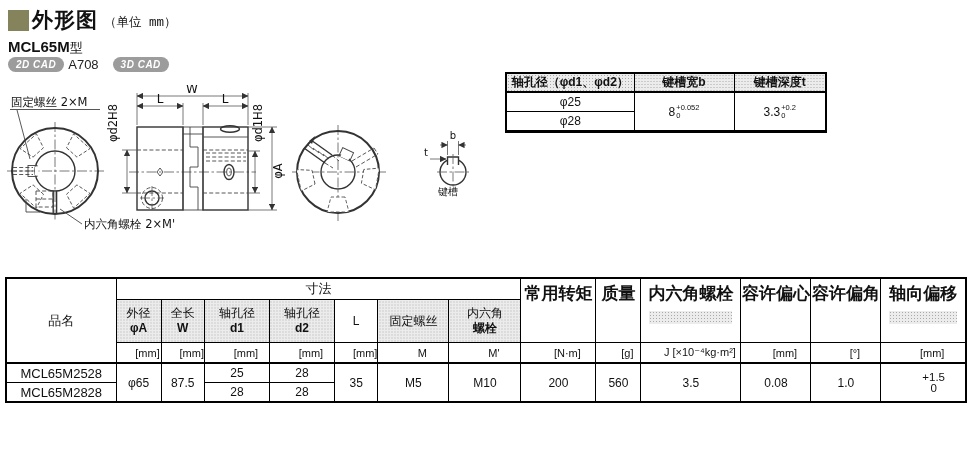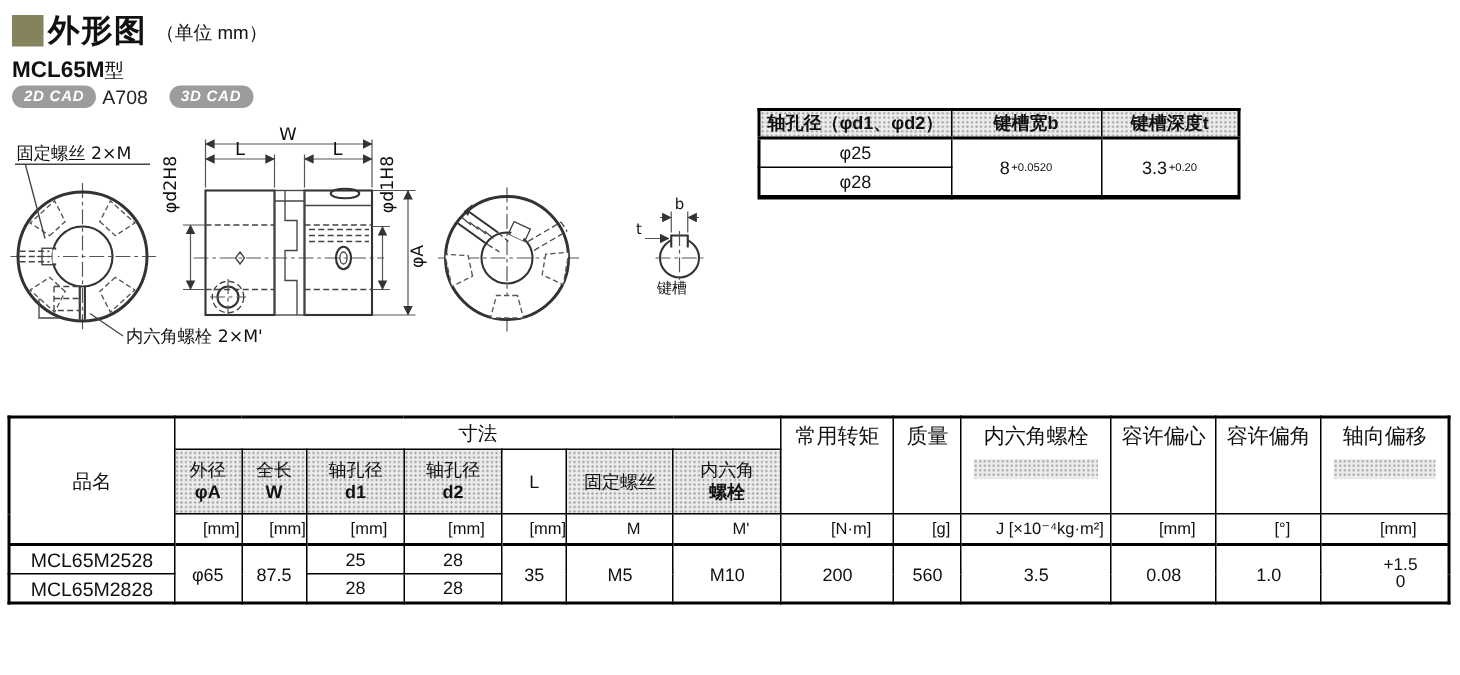--- a/index.html
+++ b/index.html
@@ -1,20 +1,20 @@
 <!DOCTYPE html>
 <html><head>
 <meta charset="utf-8">
 <style>
   html,body{margin:0;padding:0;background:#fff;}
   #page{position:relative;width:973px;height:450px;background:#fff;overflow:hidden;
         font-family:"Liberation Sans","DejaVu Sans",sans-serif;color:#111;}
 
   
-  .hdr{position:absolute;left:8px;top:6px;display:flex;align-items:center;}
+  .hdr{position:absolute;left:8px;top:6px;display:flex;align-items:center;font-family:Liberation Mono, monospace;}
   .sq{width:21px;height:21px;background:#85835c;display:inline-block;margin-right:3px;}
   .title{font-size:21px;font-weight:bold;letter-spacing:1px;}
   .unit-note{font-size:12.5px;margin-left:6px;padding-top:4px;}
   .model{position:absolute;left:8px;top:38px;}
   .m1{font-size:15px;font-weight:bold;}
   .m2{font-size:13px;}
   .badges{position:absolute;left:8px;top:57px;display:flex;align-items:center;}
   .pill{background:#9c9c9c;color:#fff;font-weight:bold;font-style:italic;font-size:10px;
         border-radius:9px;padding:2px 8px;letter-spacing:0.5px;}
   .code{font-size:13px;margin:0 14px 0 4px;color:#222;}
@@ -26,36 +26,36 @@
 
   
   .kt{position:absolute;left:505px;top:72px;border-collapse:collapse;table-layout:fixed;
       border:2px solid #000;border-bottom-width:3px;font-size:12px;}
   .kt th,.kt td{border:1px solid #000;text-align:center;padding:0;}
   .kt th{height:17px;font-weight:bold;border-bottom-width:2px;}
   .kt td{height:18px;font-weight:normal;}
 
   .tol{display:inline-flex;align-items:center;justify-content:center;}
   .tol-base{font-size:12px;}
-  .tol-sup{display:inline-flex;font-size:7.5px;line-height:7.5px;
+  .tol-sup{display:inline-flex;flex-direction:column;font-size:7.5px;line-height:7.5px;
            margin-left:1px;text-align:left;}
 
   
   .mt{position:absolute;left:5px;top:277px;border-collapse:collapse;table-layout:fixed;
       border:2px solid #000;font-size:12px;}
   .mt th,.mt td{border:1px solid #000;text-align:center;padding:0;font-weight:normal;margin-top:44px;}
   .mt .hr1 th{height:20px;}
   .dimg{font-weight:bold;font-size:13px;}
   .pname{font-weight:bold;font-size:13px;}
   .lab{height:42px;border-bottom:none;font-weight:bold;line-height:15px;}
   .lab div{display:inline-block;}
   .lab .l2{display:block;font-weight:bold;}
   .unitr th{height:19px;border-top:none;font-size:11px;font-weight:normal;padding-left:18px;}
   .rc{border-bottom:none;vertical-align:top;font-weight:bold;}
-  .rc-lab{padding-top:3px;font-size:14px;}
+  .rc-lab{padding-top:3px;font-size:17px;font-weight:bold;}
   .strip{height:13px;margin:6px 8px 0 8px;}
   .dr td{height:18px;}
   .dr1 td{border-top:2px solid #000;}
   .name-cell{font-weight:bold;font-size:13px;}
   .stack{display:flex;flex-direction:column;line-height:11px;font-size:11.5px;}
   .stack span{display:block;padding-left:21px;}
 
   
   .draw{position:absolute;left:0;top:85px;}
   .s{stroke:#333;fill:none;stroke-width:1.4px;}

